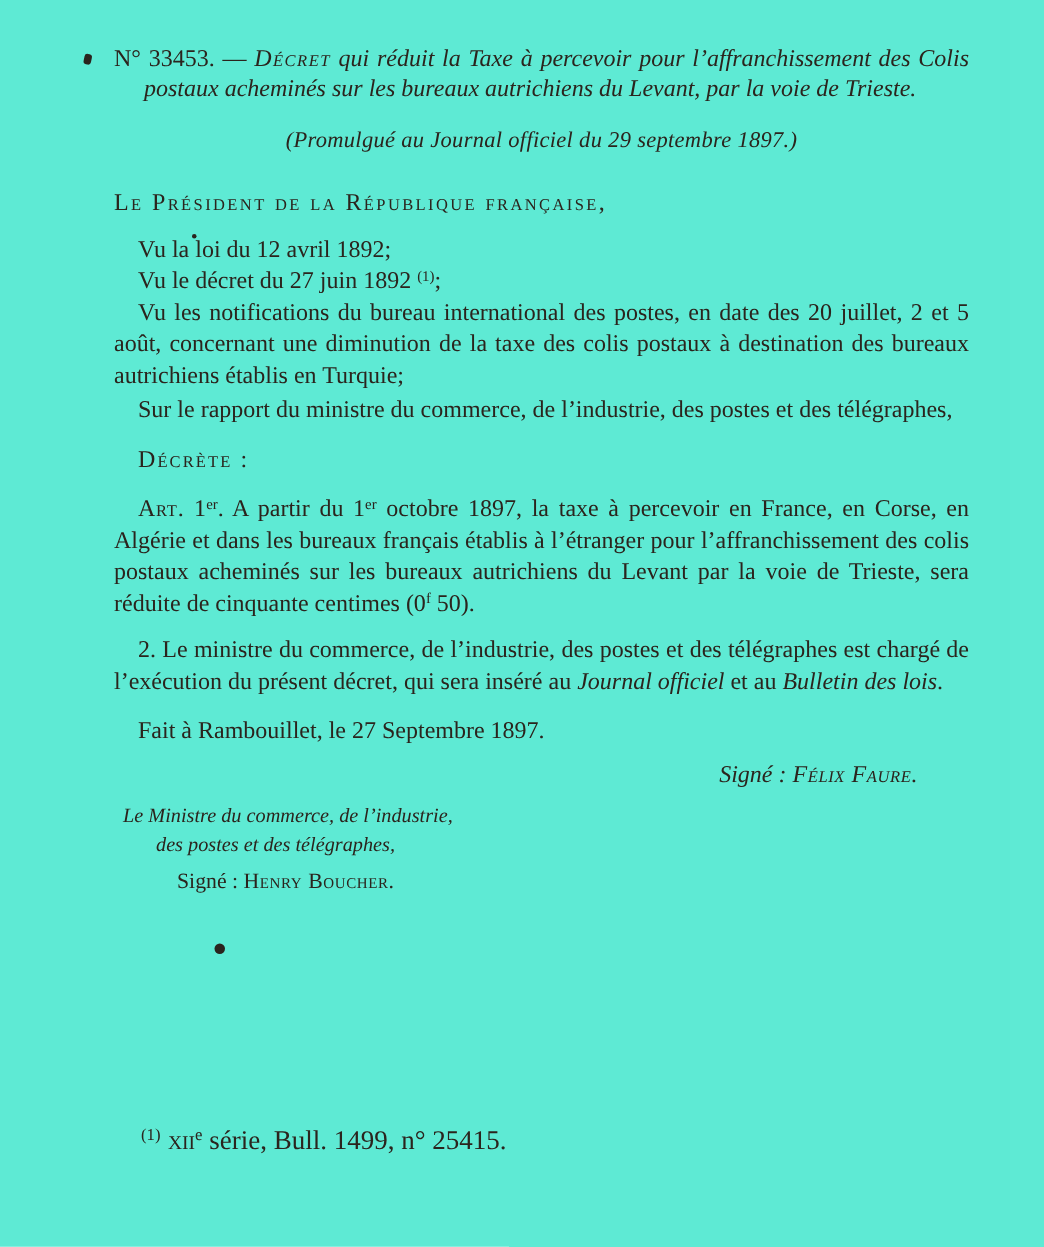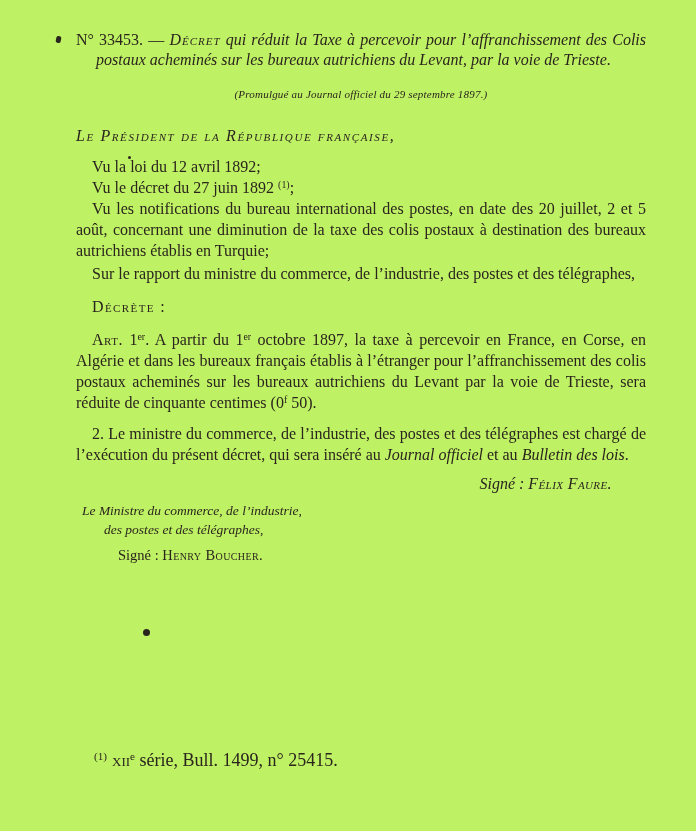--- a/index.html
+++ b/index.html
@@ -6,21 +6,21 @@
   body {
     background: #ffffff;
     font-family: "Liberation Serif", "DejaVu Serif", serif;
   }
   .page {
     position: relative;
     width: 696px;
     height: 831px;
     box-sizing: border-box;
     padding: 30px 50px 0 76px;
-    background: #bef264;
+    background: #5eead4;
     color: #2b241d;
     font-size: 16px;
     line-height: 21px;
     overflow: hidden;
   }
   p { margin: 0; }
   .italic { font-style: italic; }
   .sc { font-variant: small-caps; }
   .just { text-align: justify; }
   .indent { text-indent: 16px; }
@@ -28,23 +28,23 @@
   .heading {
     padding-left: 20px;
     text-indent: -20px;
     line-height: 20px;
     text-align: justify;
   }
   .heading .t-name { font-variant: small-caps; font-style: italic; letter-spacing: 1px; }
   .heading .t-rest { font-style: italic; }
 
   .date-line { text-align: center; margin-top: 6px; }
-  .promulgation { text-align: center; margin-top: 14px; font-size: 11px; font-style: italic; letter-spacing: 0.2px; }
+  .promulgation { text-align: center; margin-top: 14px; font-size: 15px; font-style: italic; letter-spacing: 0.2px; }
 
-  .salutation { margin-top: 20px; font-variant: small-caps; letter-spacing: 1.6px; font-style: italic; }
+  .salutation { margin-top: 20px; font-variant: small-caps; letter-spacing: 1.6px; }
 
   .recitals { margin-top: 10px; }
   .report { margin-top: 2px; }
 
   .decrete { margin-top: 12px; text-indent: 16px; font-variant: small-caps; letter-spacing: 1.4px; }
 
   .article { margin-top: 12px; }
   .article-2 { margin-top: 10px; }
   .a-label { font-variant: small-caps; letter-spacing: 0.5px; }
 
@@ -88,20 +88,21 @@
   </div>
 
   <p class="indent just report">Sur le rapport du ministre du commerce, de l’industrie, des postes et des télégraphes,</p>
 
   <p class="decrete">Décrète :</p>
 
   <p class="article indent just"><span class="a-label">Art.</span><span> 1</span><sup>er</sup><span>. A partir du 1</span><sup>er</sup><span> octobre 1897, la taxe à percevoir en France, en Corse, en Algérie et dans les bureaux français établis à l’étranger pour l’affranchissement des colis postaux acheminés sur les bureaux autrichiens du Levant par la voie de Trieste, sera réduite de cinquante centimes (0</span><sup>f</sup><span> 50).</span></p>
 
   <p class="article article-2 indent just"><span>2.</span><span> Le ministre du commerce, de l’industrie, des postes et des télégraphes est chargé de l’exécution du présent décret, qui sera inséré au </span><span class="italic">Journal officiel</span><span> et au </span><span class="italic">Bulletin des lois</span><span>.</span></p>
 
+  <p class="dateline">Fait à Rambouillet, le 27 Septembre 1897.</p>
 
   <p class="signature"><span>Signé : </span><span class="sig-name">Félix Faure.</span></p>
 
   <div class="minister">
     <p class="m1">Le Ministre du commerce, de l’industrie,</p>
     <p class="m2">des postes et des télégraphes,</p>
     <p class="m-sign"><span>Signé : </span><span class="sig-name">Henry Boucher.</span></p>
   </div>
 
   <p class="footnote"><sup class="fn-ref">(1)</sup><span class="sc">xii</span><sup>e</sup><span> série, Bull. 1499, n° 25415.</span></p>

